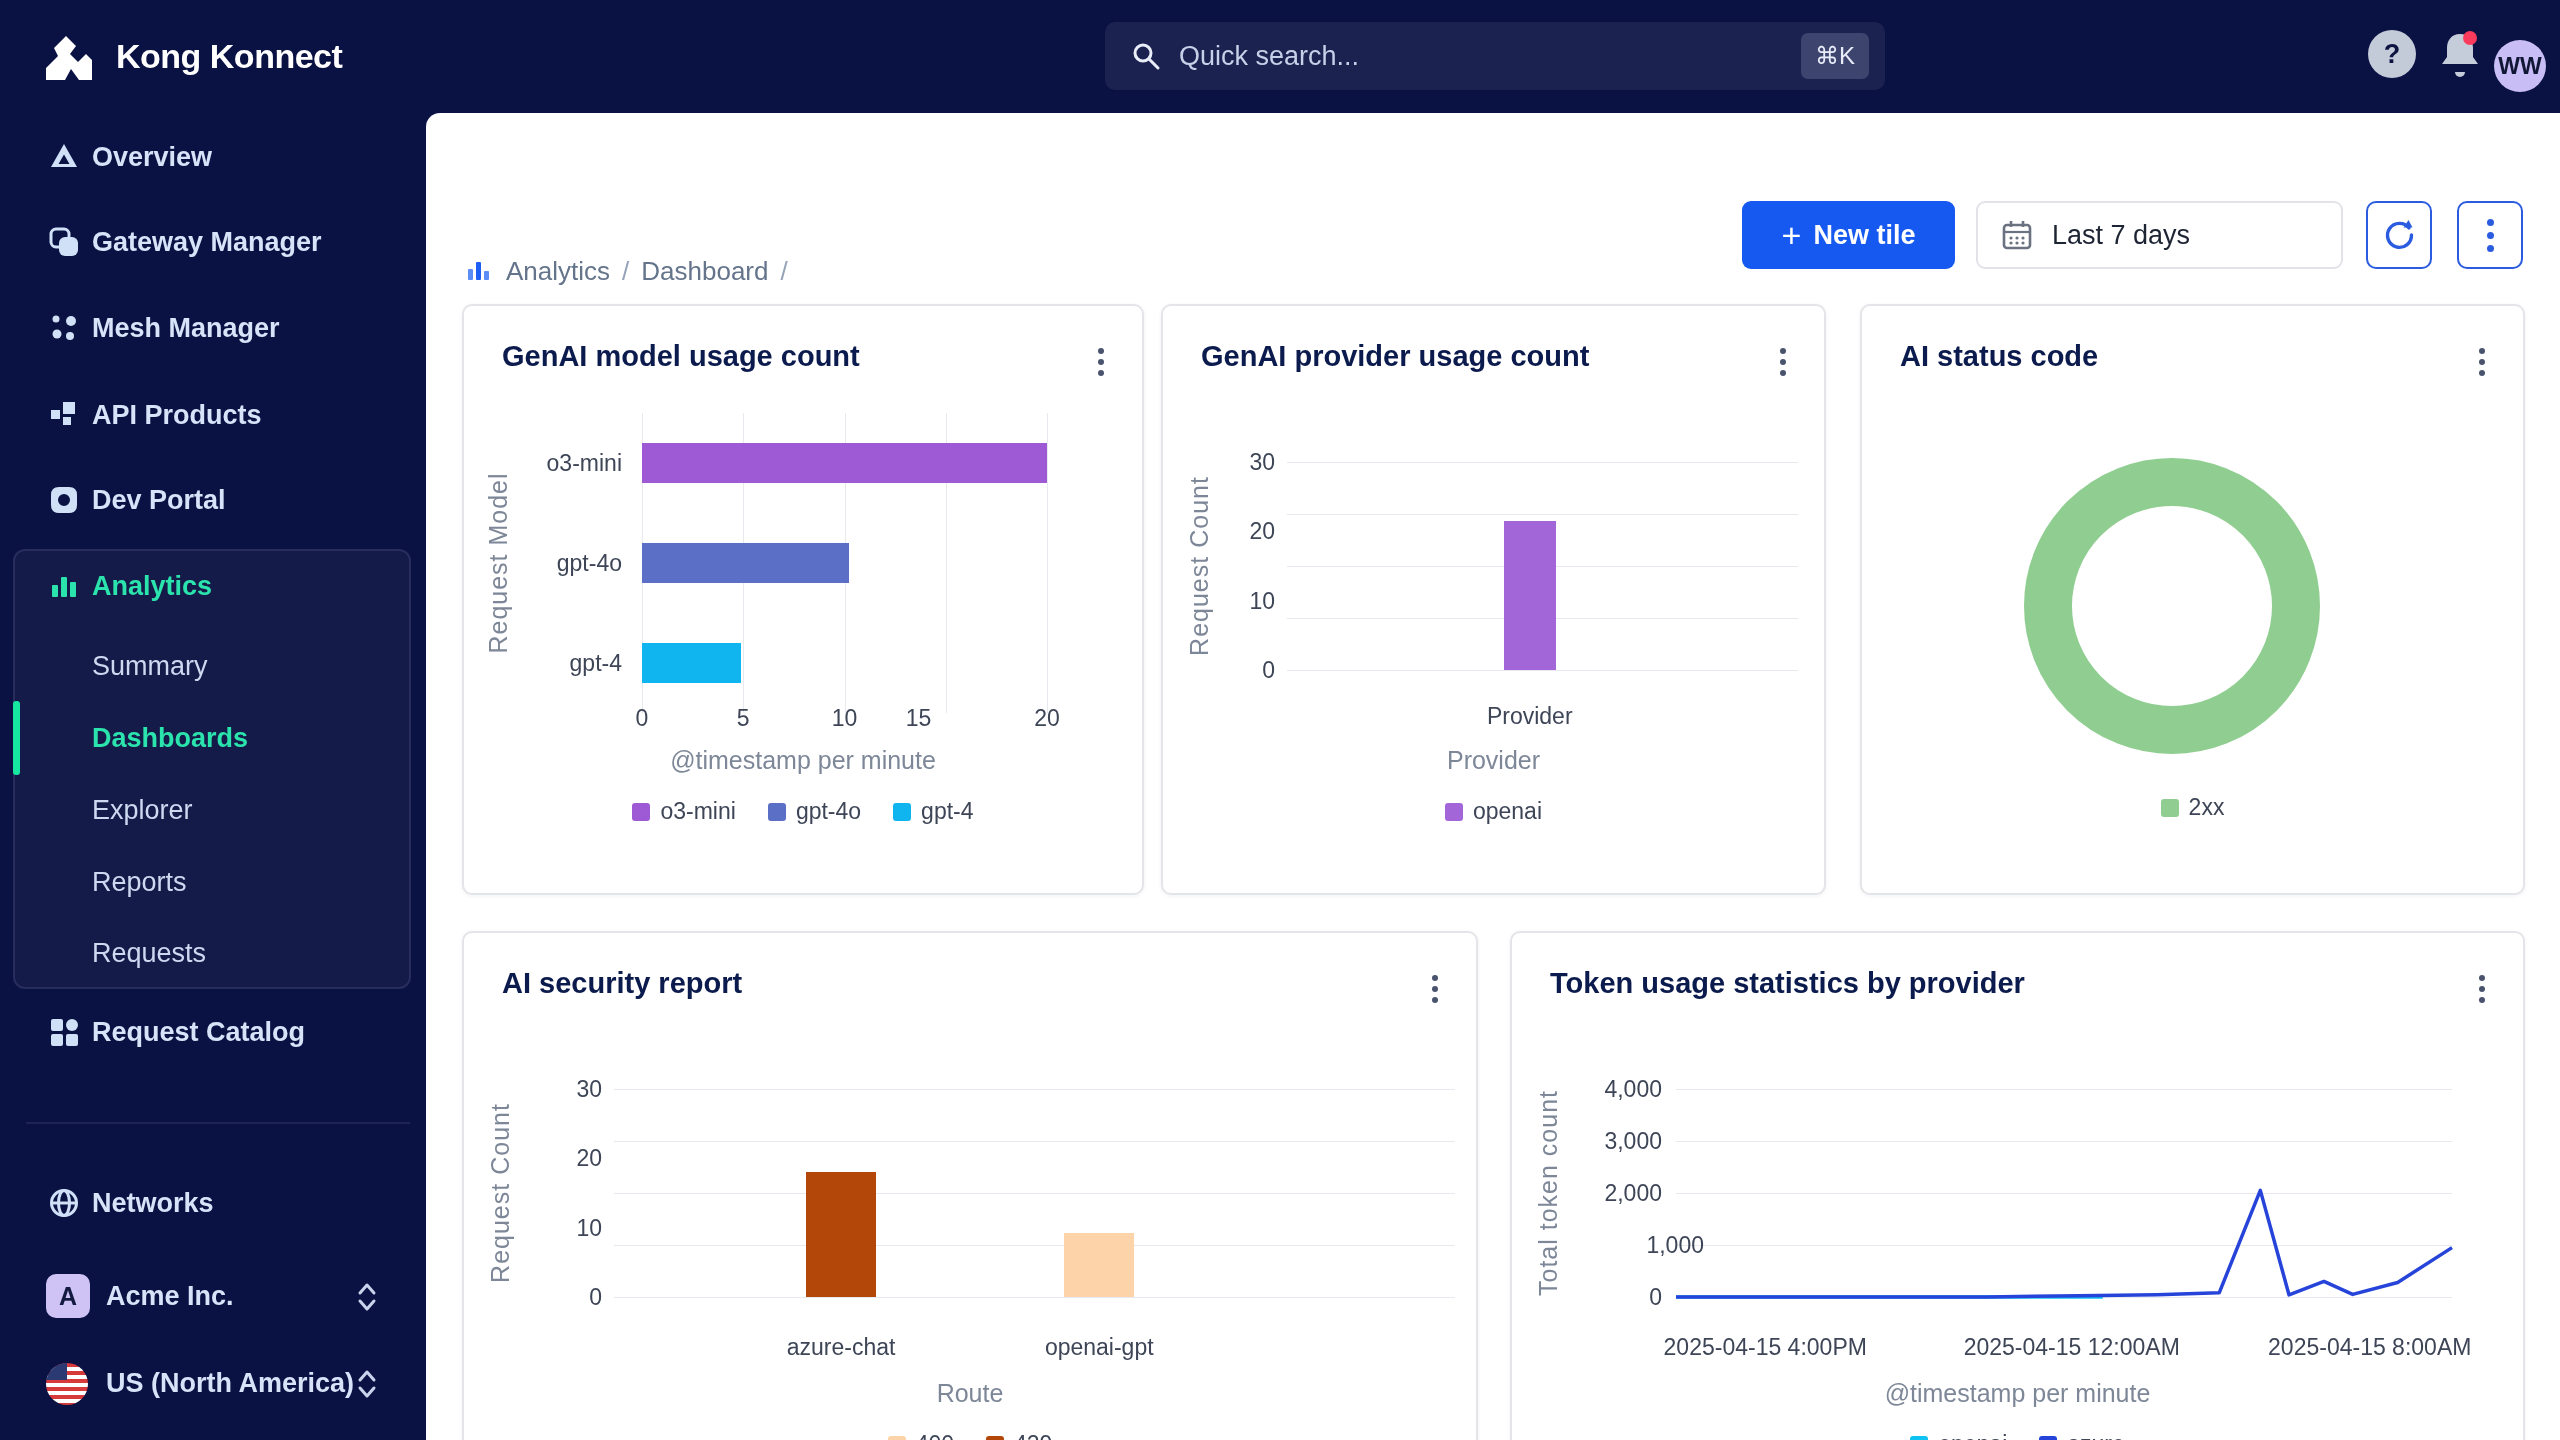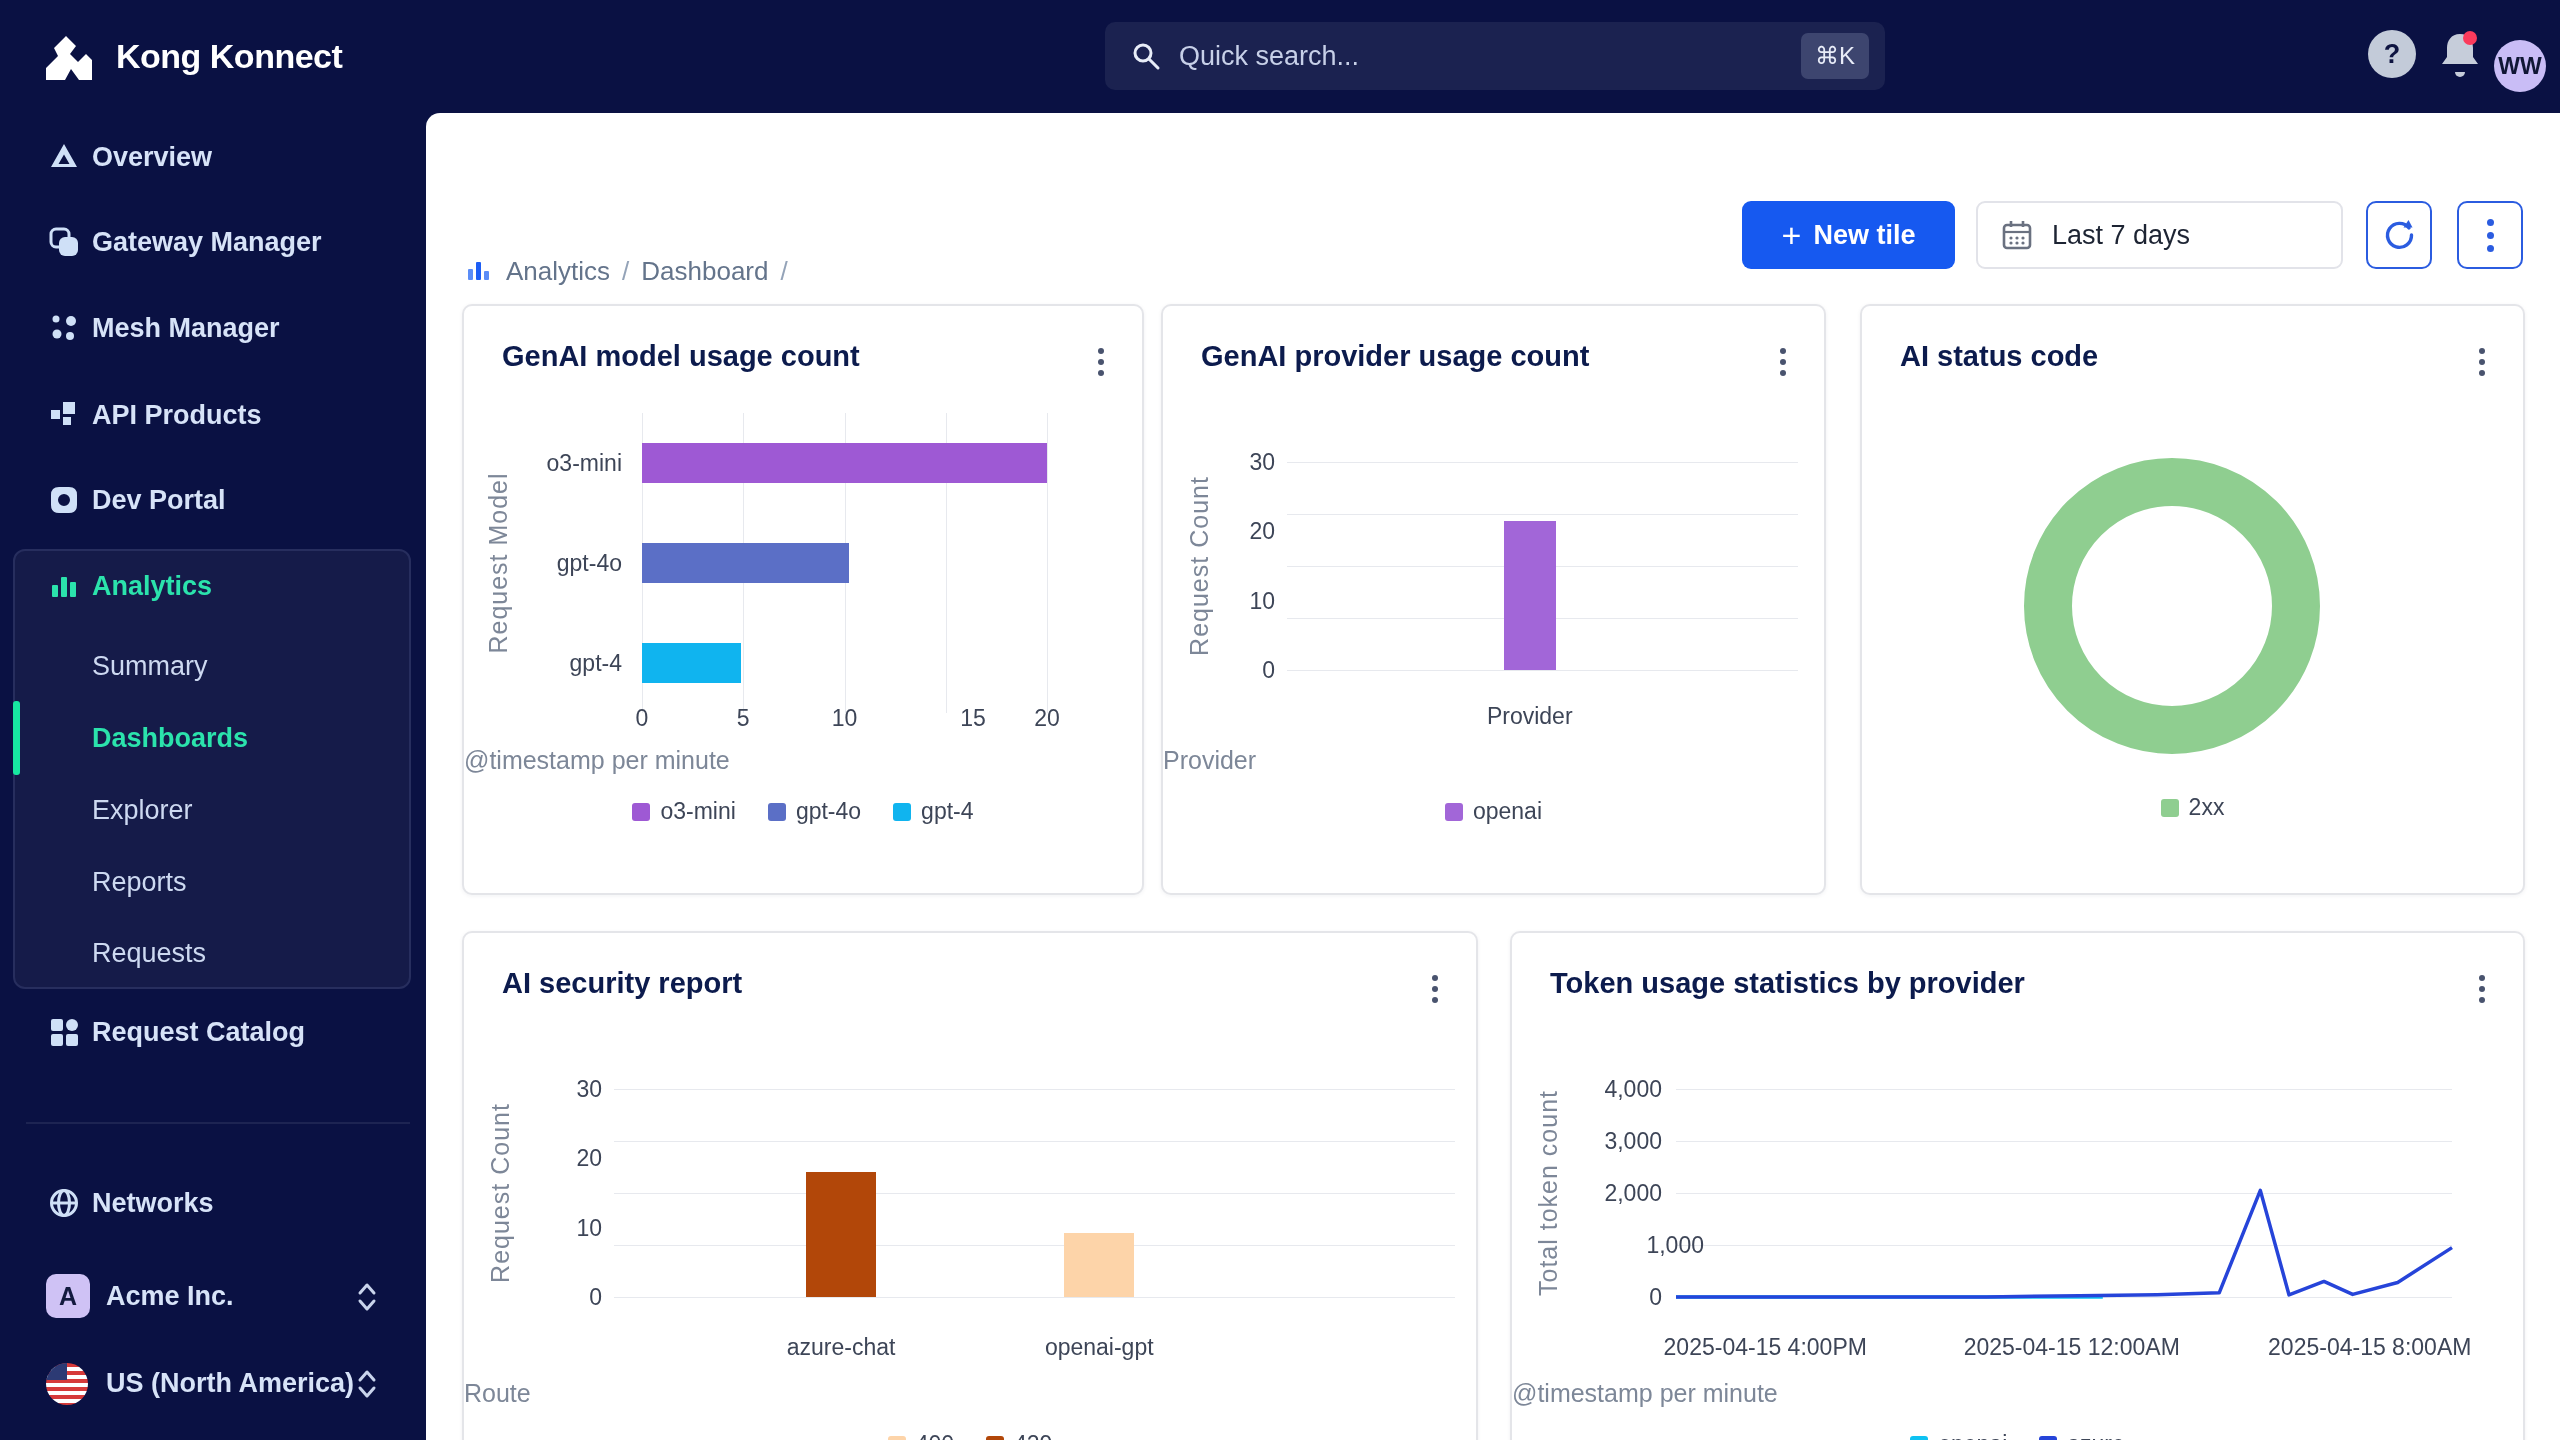--- a/index.html
+++ b/index.html
@@ -65,21 +65,21 @@
         box-sizing:border-box;box-shadow:0 1px 4px rgba(20,30,60,.06)}
   .card .c-title{position:absolute;left:38px;top:34px;font-size:29px;font-weight:700;color:#0c1b4d}
   .card .c-kebab{position:absolute;right:34px;top:38px;display:flex;flex-direction:column;gap:5px;cursor:pointer;padding:4px}
   .card .c-kebab i{width:6px;height:6px;border-radius:50%;background:#49536e;display:block}
   .chart{position:absolute;inset:0}
   .grid-v{position:absolute;width:1px;background:#e7e9ee}
   .grid-h{position:absolute;height:1px;background:#e7e9ee}
   .bar{position:absolute}
   .tick{position:absolute;font-size:23px;color:#3d4557;height:28px;line-height:28px;white-space:nowrap}
   .cat{position:absolute;font-size:23px;color:#3d4557;height:30px;line-height:30px;white-space:nowrap}
-  .axis-title{position:absolute;left:0;right:0;font-size:25px;color:#7d8798}
+  .axis-title{position:absolute;left:0;right:0;text-align:center;font-size:25px;color:#7d8798}
   .rot-title{position:absolute;font-size:25px;color:#7d8798;white-space:nowrap;letter-spacing:1px}
   .legend{position:absolute;left:0;right:0;display:flex;justify-content:center;gap:32px;
           font-size:23px;color:#3d4557}
   .legend-item{display:flex;align-items:center;cursor:pointer}
   .legend-item .sq{width:18px;height:18px;border-radius:3px;margin-right:10px}
 </style>
 </head>
 <body>
 
 <svg class="logo" viewBox="0 0 64 64">
@@ -267,21 +267,21 @@
         <i></i>
       </div>
     <div class="chart">
         <div class="grid-v" style="left: 178px; top: 107px; height: 300px;"></div>
         <div class="tick" style="left: 138px; top: 398px; width: 80px; text-align: center;">0</div>
         <div class="grid-v" style="left: 279.25px; top: 107px; height: 300px;"></div>
         <div class="tick" style="left: 239.25px; top: 398px; width: 80px; text-align: center;">5</div>
         <div class="grid-v" style="left: 380.5px; top: 107px; height: 300px;"></div>
         <div class="tick" style="left: 340.5px; top: 398px; width: 80px; text-align: center;">10</div>
         <div class="grid-v" style="left: 481.75px; top: 107px; height: 300px;"></div>
-        <div class="tick" style="left: 441.75px; top: 398px; width: 80px; text-align: right;">15</div>
+        <div class="tick" style="left: 441.75px; top: 398px; width: 80px; text-align: left;">15</div>
         <div class="grid-v" style="left: 583px; top: 107px; height: 300px;"></div>
         <div class="tick" style="left: 543px; top: 398px; width: 80px; text-align: center;">20</div>
         <div class="cat" style="left: 28px; top: 142px; width: 130px; text-align: right;">o3-mini</div>
         <div class="bar" style="left: 178px; top: 137px; width: 405px; height: 40px; background: rgb(158, 89, 212);"></div>
         <div class="cat" style="left: 28px; top: 242px; width: 130px; text-align: right;">gpt-4o</div>
         <div class="bar" style="left: 178px; top: 237px; width: 206.55px; height: 40px; background: rgb(91, 111, 198);"></div>
         <div class="cat" style="left: 28px; top: 342px; width: 130px; text-align: right;">gpt-4</div>
         <div class="bar" style="left: 178px; top: 337px; width: 99.225px; height: 40px; background: rgb(16, 180, 239);"></div>
         <div class="rot-title" style="left: 34px; top: 257px; transform: translate(-50%, -50%) rotate(-90deg);">Request Model</div>
         <div class="axis-title" style="top: 440px;">@timestamp per minute</div>

